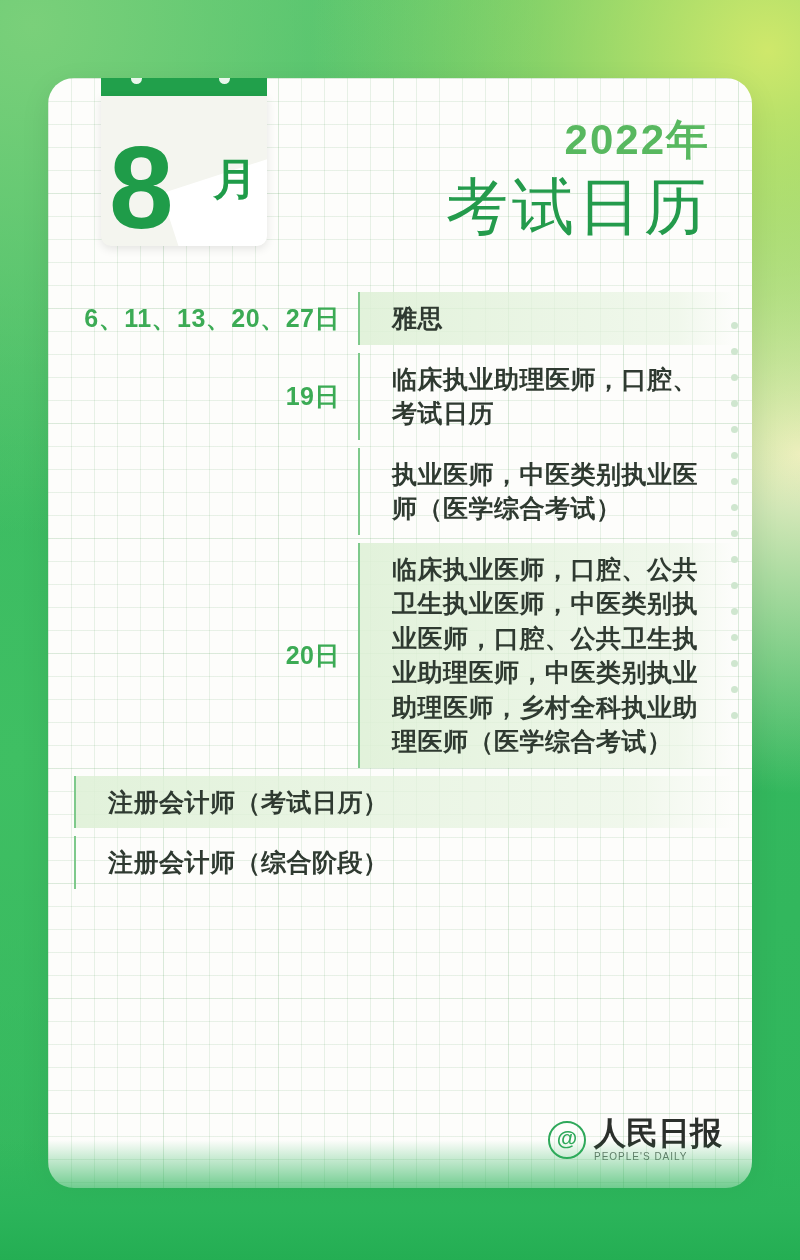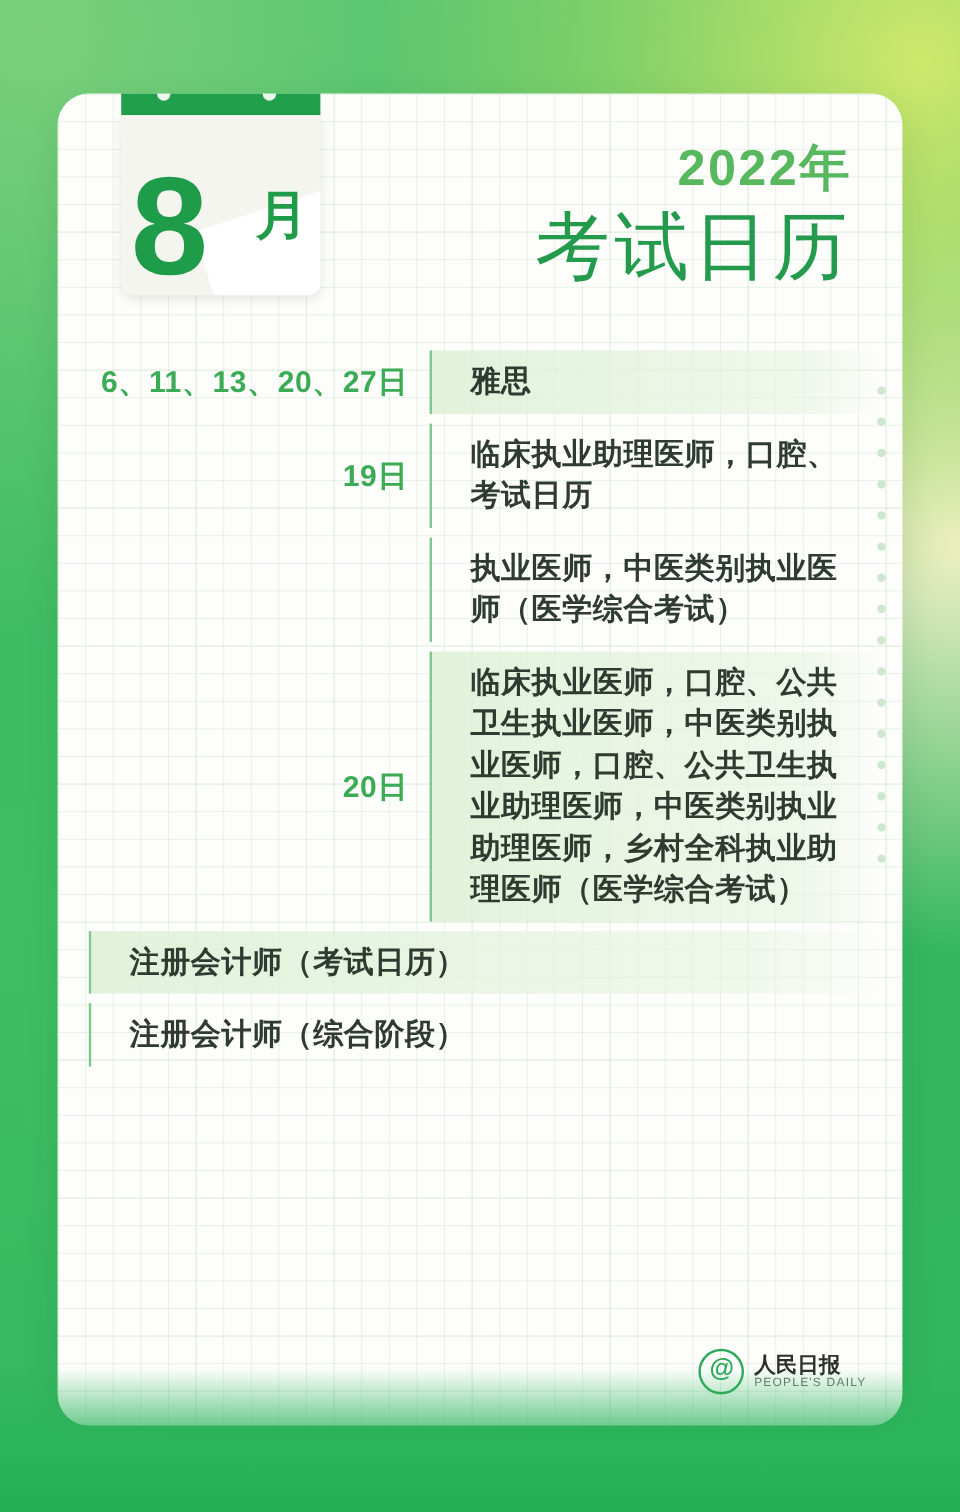--- a/index.html
+++ b/index.html
@@ -227,21 +227,21 @@
     height: 34px;
     border: 2px solid #2ea85a;
     border-radius: 50%;
     color: #2ea85a;
     font-size: 21px;
     line-height: 30px;
     text-align: center;
     font-weight: 700;
   }
   .logo .txt .cn {
-    font-size: 18px;
+    font-size: 32px;
     font-weight: 700;
     color: #2b2f2b;
     line-height: 1.05;
   }
   .logo .txt .en {
     font-size: 10px;
     letter-spacing: 1px;
     color: #6b706b;
   }
 

